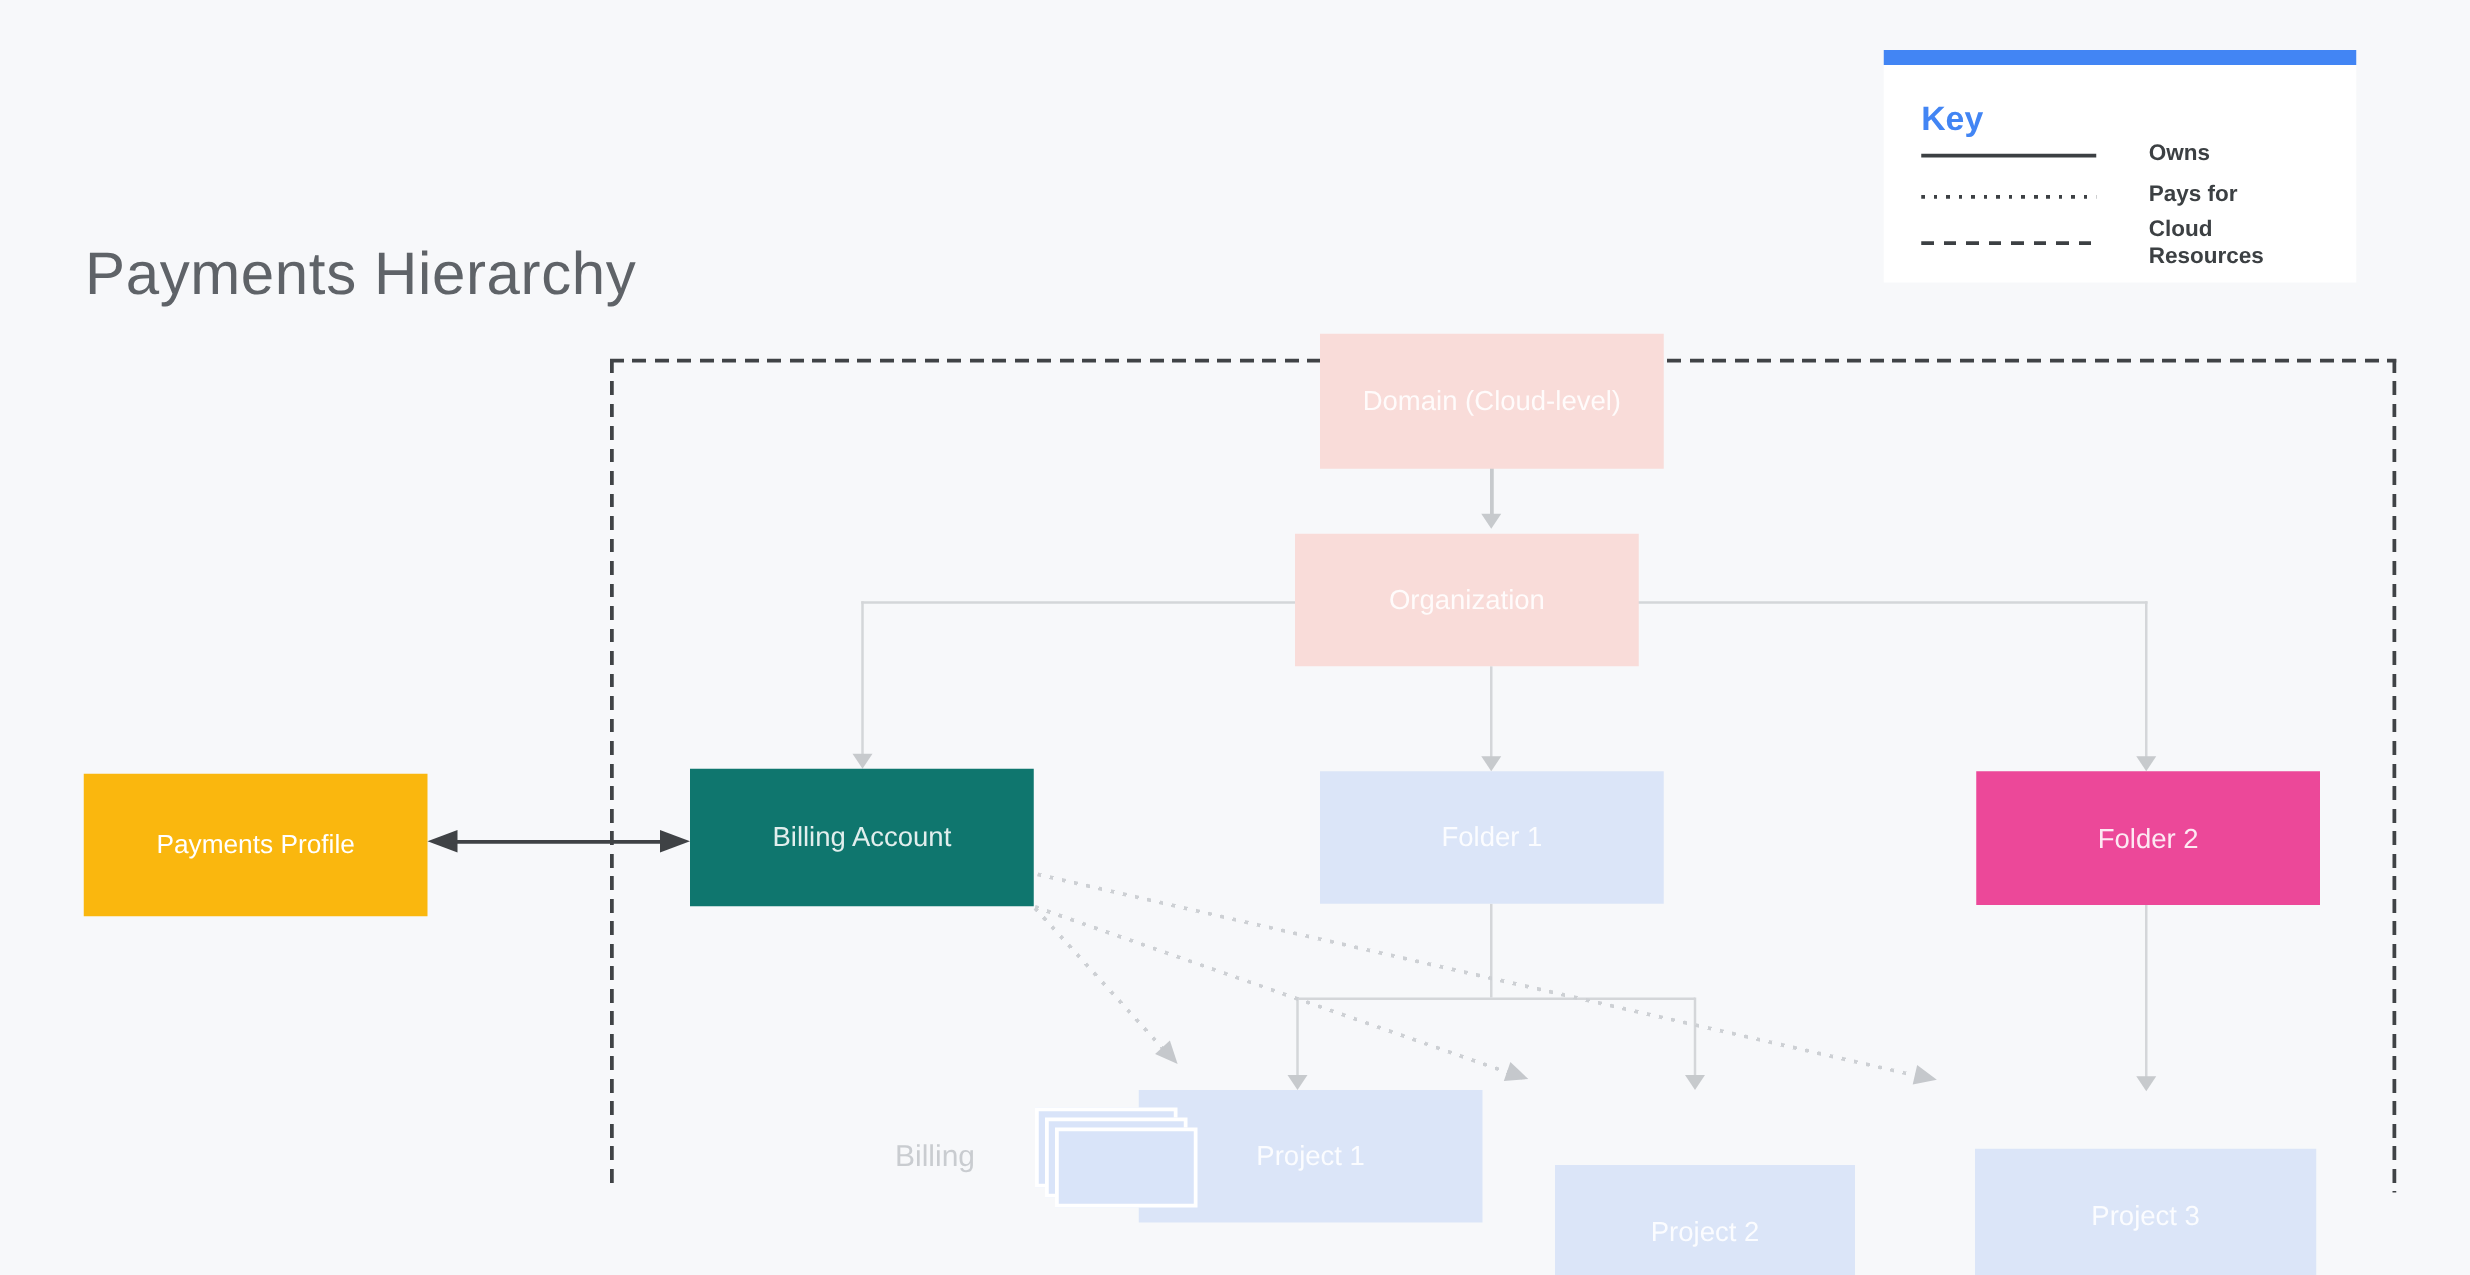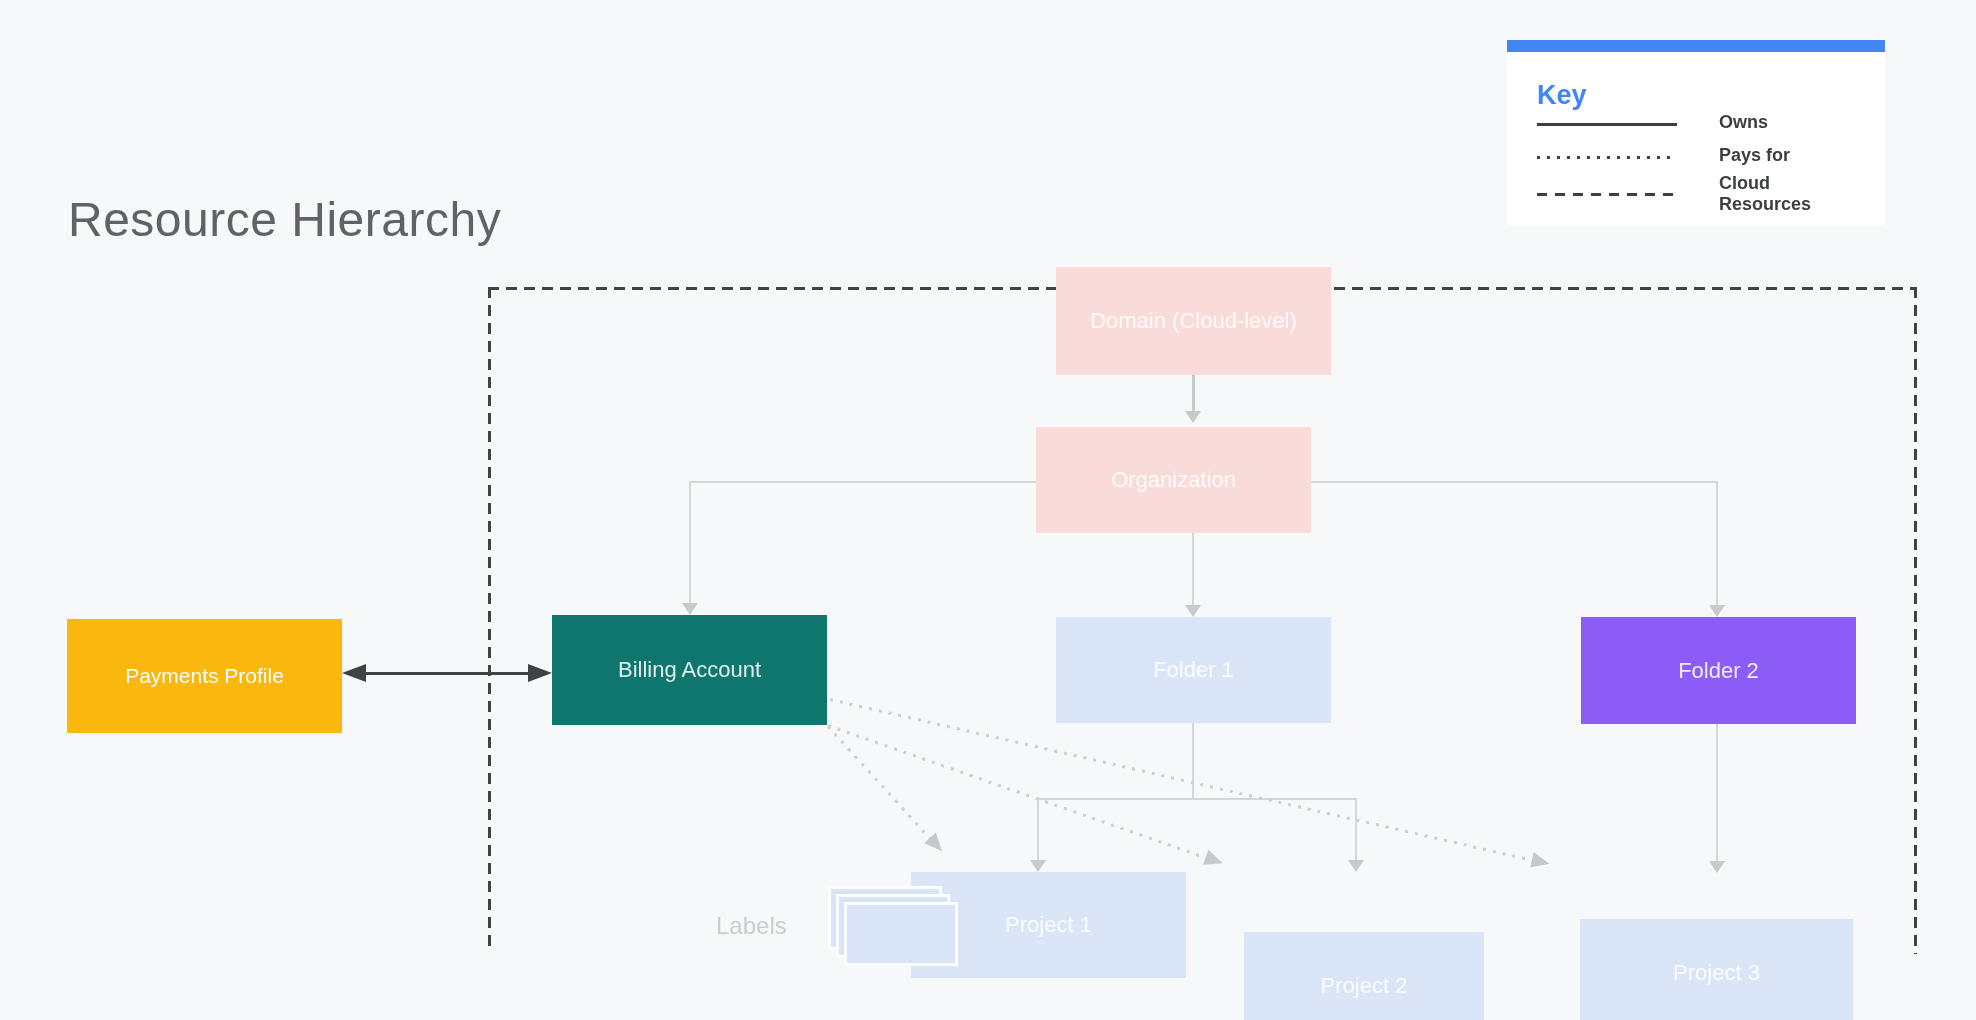--- a/index.html
+++ b/index.html
@@ -57,21 +57,21 @@
 
   
   .card{position:absolute;width:108px;height:58px;background:#d9e4f9;border:3px solid #ffffff;z-index:3;}
   .labels-caption{position:absolute;left:716px;top:912px;font-size:24px;color:#c9ccd0;z-index:3;}
 </style>
 </head>
 <body>
 
 <div id="stage">
 
-  <div class="page-title">Resource Hierarchy</div>
+  <div class="page-title">Payments Hierarchy</div>
 
   <div class="legend">
     <div class="legend-bar"></div>
     <div class="legend-title">Key</div>
 
     <div class="legend-line solid" style="top:83px;"></div>
     <div class="legend-label" style="top:72px;">Owns</div>
 
     <div class="legend-line dotted" style="top:116px;"></div>
     <div class="legend-label" style="top:105px;">Pays for</div>
@@ -132,21 +132,21 @@
   </div>
 
   <div class="node" style="left: 1036px; top: 427px; width: 275px; height: 106px; background: rgb(249, 220, 217);">
     <span>Organization</span>
   </div>
 
   <div class="node" style="left: 1056px; top: 617px; width: 275px; height: 106px; background: rgb(219, 229, 248);">
     <span>Folder 1</span>
   </div>
 
-  <div class="node" style="left: 1581px; top: 617px; width: 275px; height: 107px; background: #8b5cf6;">
+  <div class="node" style="left: 1581px; top: 617px; width: 275px; height: 107px; background: #ec4899;">
     <span>Folder 2</span>
   </div>
 
   <div class="node" style="left: 911px; top: 872px; width: 275px; height: 106px; background: rgb(219, 229, 248);">
     <span>Project 1</span>
   </div>
 
   <div class="node" style="left: 1244px; top: 912px; width: 240px; height: 107px; background: rgb(219, 229, 248); margin-top: 20px;">
     <span>Project 2</span>
   </div>
@@ -154,18 +154,18 @@
   <div class="node" style="left: 1580px; top: 873px; width: 273px; height: 107px; background: rgb(219, 229, 248); margin-top: 46px;">
     <span>Project 3</span>
   </div>
 
   <div class="pay-arrow">
     <span class="hl"></span>
     <span class="shaft"></span>
     <span class="hr"></span>
   </div>
 
-  <div class="labels-caption">Labels</div>
+  <div class="labels-caption">Billing</div>
   <div class="card" style="left:828px;top:886px;"></div>
   <div class="card" style="left:836px;top:894px;"></div>
   <div class="card" style="left:844px;top:902px;"></div>
 
 </div>
 
 </body></html>

